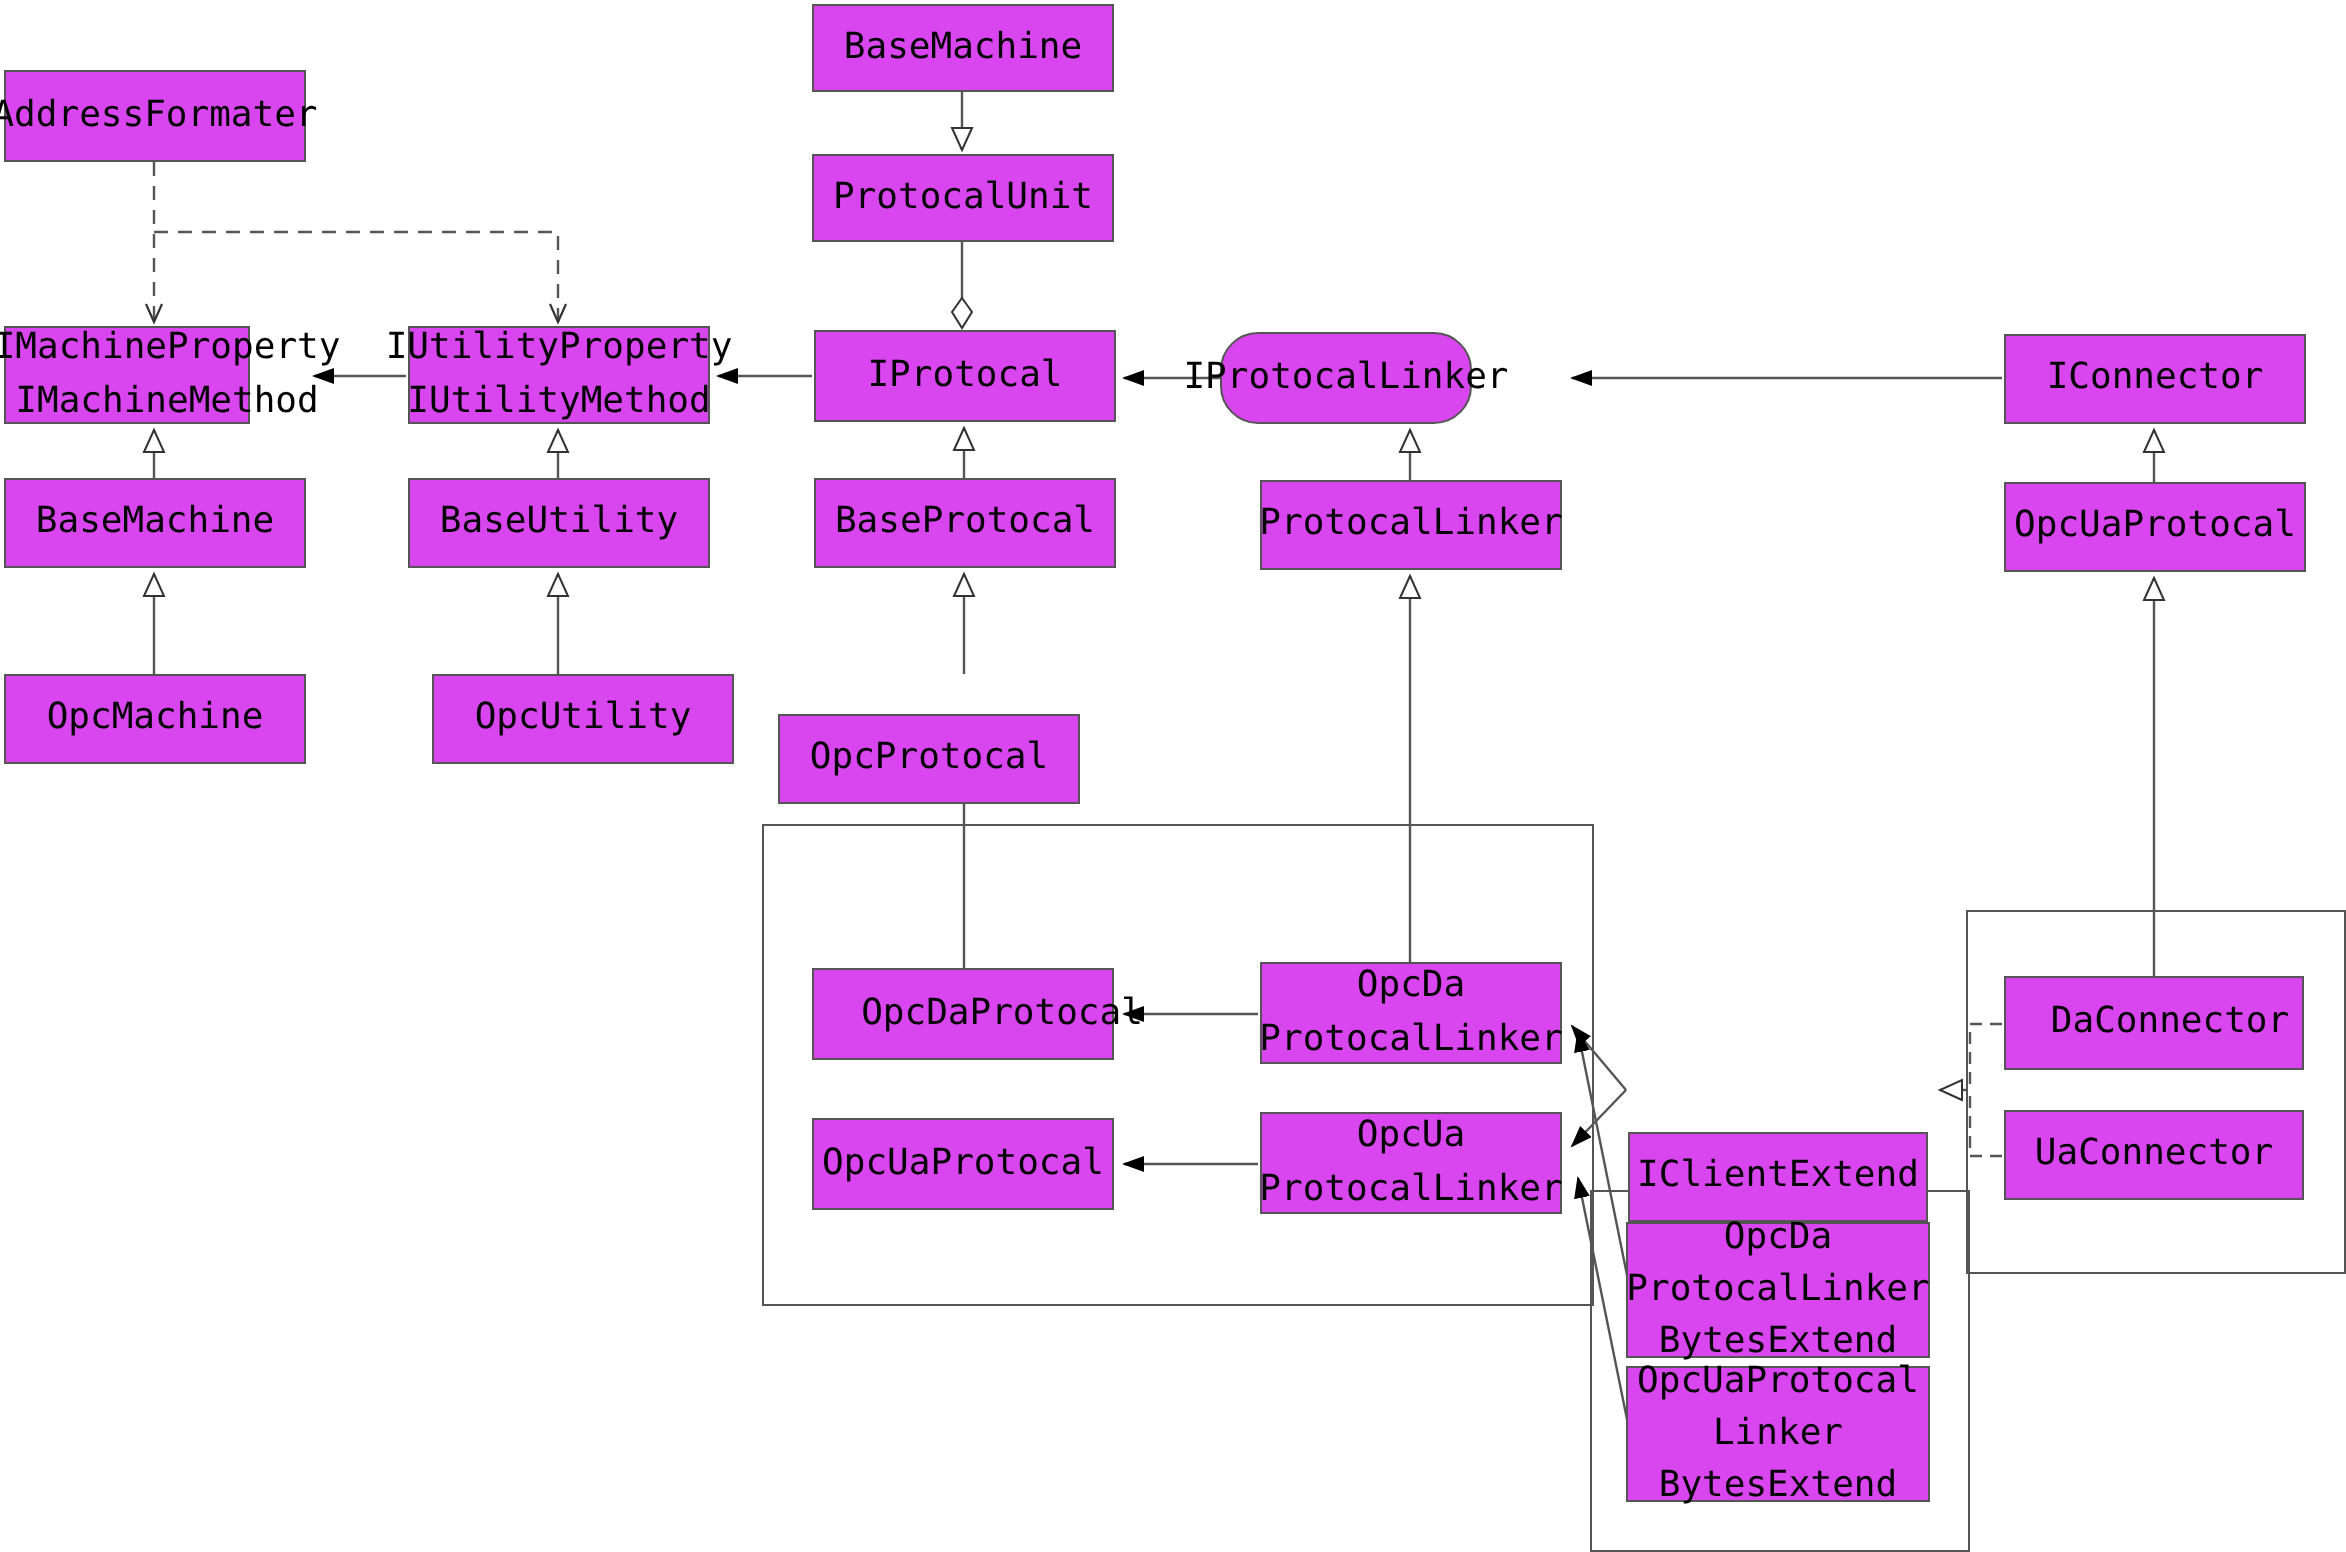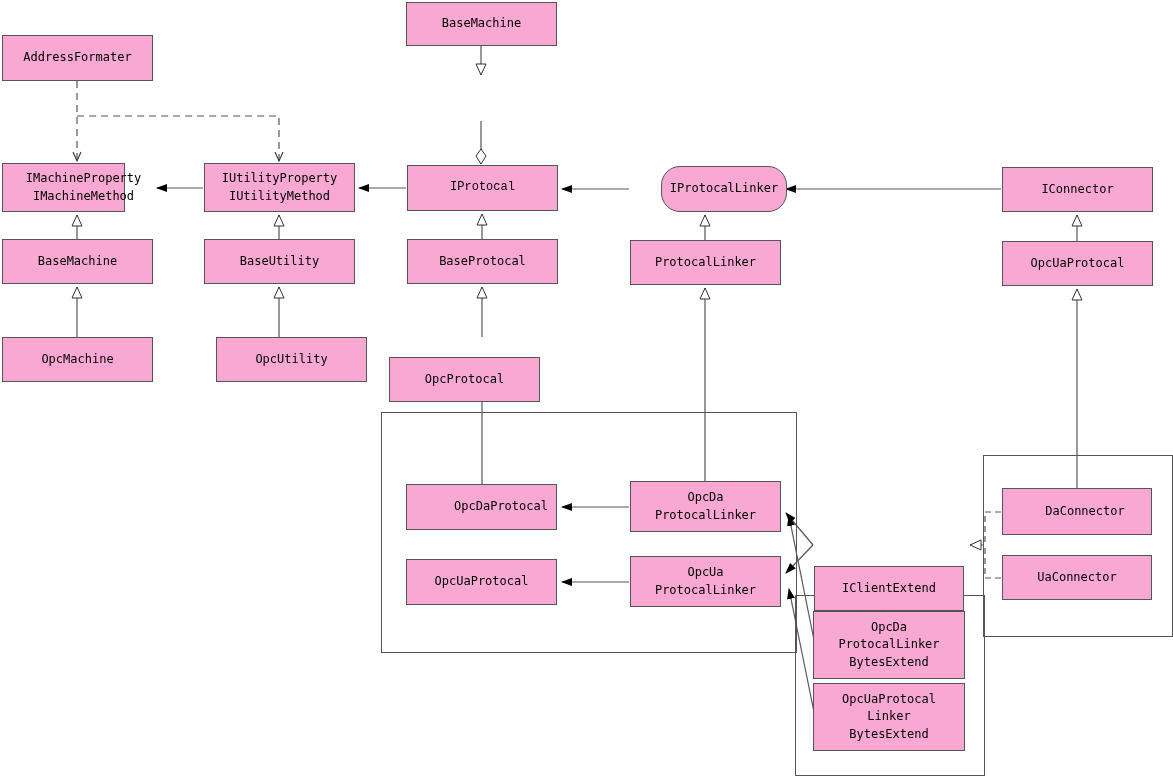--- a/index.html
+++ b/index.html
@@ -21,26 +21,26 @@
     left: 0;
     top: 0;
     width: 1173px;
     height: 776px;
     pointer-events: none;
   }
   .node {
     position: absolute;
     box-sizing: border-box;
     border: 1px solid #555555;
-    background: #f9a8d4;
+    background: #d946ef;
     display: flex;
     align-items: center;
     justify-content: center;
     text-align: center;
-    font-size: 12px;
+    font-size: 18px;
     line-height: 1.45;
     color: #000000;
     letter-spacing: 0px;
     white-space: pre-line;
     z-index: 5;
   }
   .group-box {
     position: absolute;
     box-sizing: border-box;
     border: 1px solid #555555;
@@ -127,36 +127,39 @@
   <div class="group-box" style="left:795px; top:595px; width:190px; height:181px;"></div>
 
   <div class="node" style="left:2px; top:35px; width:151px; height:46px;">
     <span class="node-label">AddressFormater</span>
   </div>
 
   <div class="node" style="left:406px; top:2px; width:151px; height:44px;">
     <span class="node-label">BaseMachine</span>
   </div>
 
+  <div class="node" style="left:406px; top:77px; width:151px; height:44px;">
+    <span class="node-label">ProtocalUnit</span>
+  </div>
 
   <div class="node" style="left:2px; top:163px; width:123px; height:49px;padding-left:40px;">
     <span class="node-label">IMachineProperty
 IMachineMethod</span>
   </div>
 
   <div class="node" style="left:204px; top:163px; width:151px; height:49px;">
     <span class="node-label">IUtilityProperty
 IUtilityMethod</span>
   </div>
 
-  <div class="node" style="left:407px; top:165px; width:151px; height:46px;font-family:Liberation Mono, monospace;">
+  <div class="node" style="left:407px; top:165px; width:151px; height:46px;">
     <span class="node-label">IProtocal</span>
   </div>
 
-  <div class="node" style="left:661px; top:166px; width:126px; height:46px;border-radius:19px;">
+  <div class="node" style="left:610px; top:166px; width:126px; height:46px;border-radius:19px;">
     <span class="node-label">IProtocalLinker</span>
   </div>
 
   <div class="node" style="left:1002px; top:167px; width:151px; height:45px;">
     <span class="node-label">IConnector</span>
   </div>
 
   <div class="node" style="left:2px; top:239px; width:151px; height:45px;">
     <span class="node-label">BaseMachine</span>
   </div>

